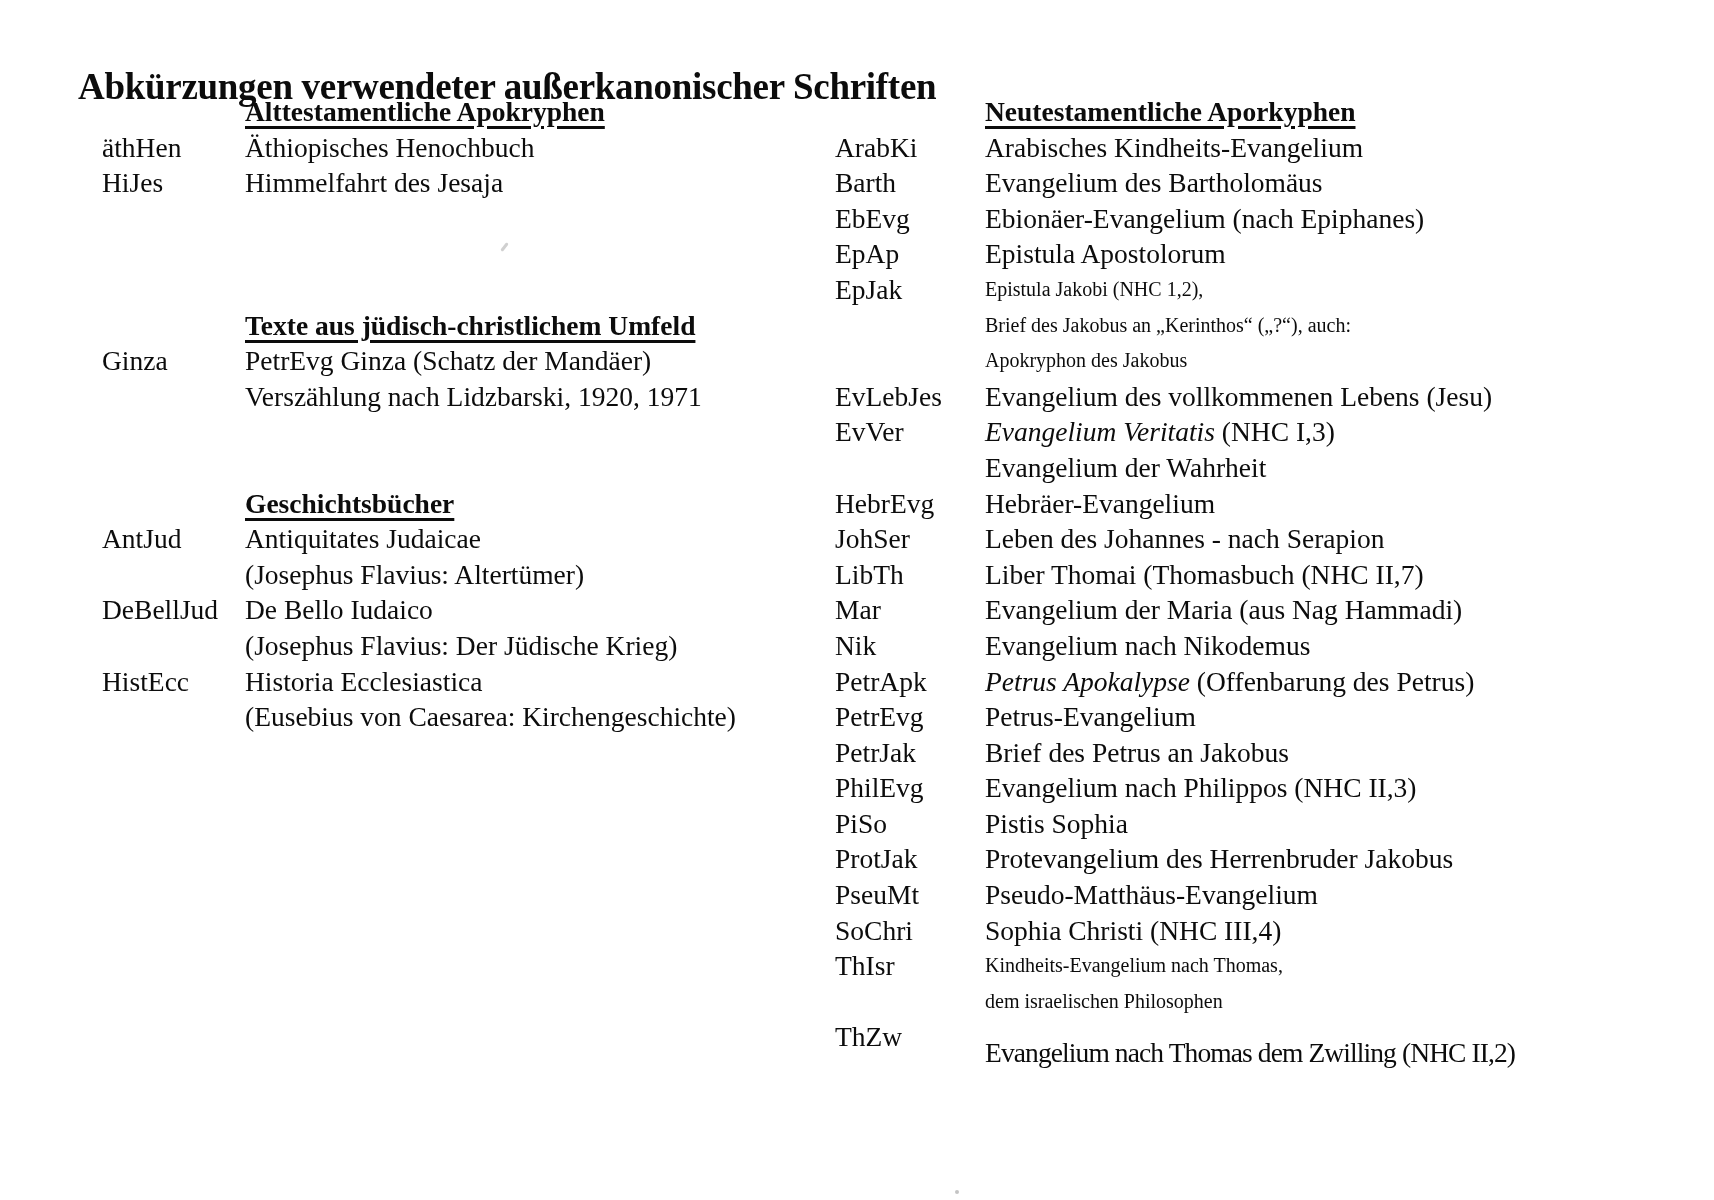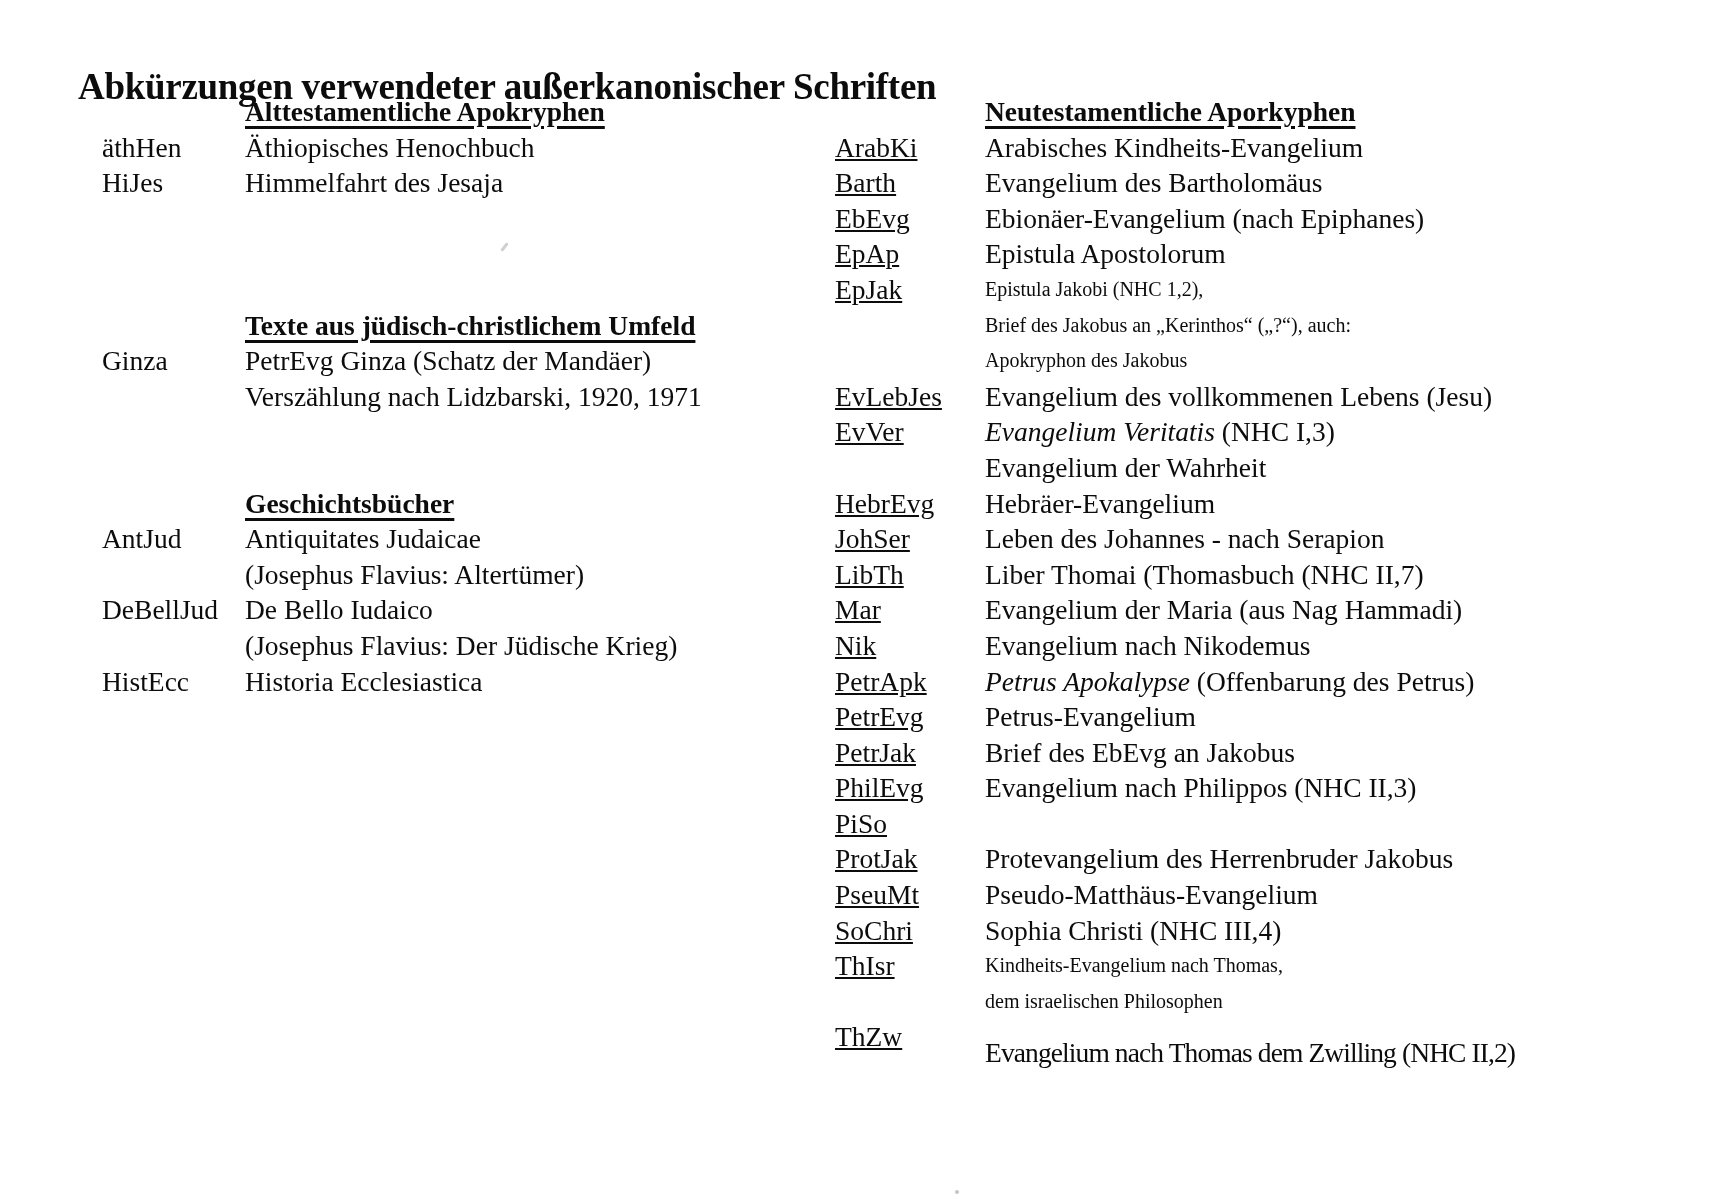--- a/index.html
+++ b/index.html
@@ -27,21 +27,21 @@
   .col-left{left:70px;width:720px;}
   .col-right{left:835px;width:860px;}
   .row{
     display:flex;
     height:35.6px;
     line-height:35.6px;
     font-size:27.5px;
     white-space:nowrap;
   }
   .col-left .abbr{flex:0 0 143px;margin-left:32px;}
-  .col-right .abbr{flex:0 0 150px;text-decoration:underline;}
+  .col-right .abbr{flex:0 0 150px;}
   .desc{flex:1 1 auto;}
   .desc.header{
     font-weight:bold;
     text-decoration:underline;
     text-decoration-thickness:2.5px;
     text-underline-offset:5px;
   }
   .desc.small{font-size:20px;}
   .desc.tight{letter-spacing:-0.9px;margin-top:16px;}
   .italic{font-style:italic;}
@@ -114,20 +114,21 @@
     <div class="row">
       <span class="abbr"></span>
       <span class="desc"><span>(Josephus Flavius: Der Jüdische Krieg)</span></span>
     </div>
     <div class="row">
       <span class="abbr">HistEcc</span>
       <span class="desc"><span>Historia Ecclesiastica</span></span>
     </div>
     <div class="row">
       <span class="abbr"></span>
+      <span class="desc"><span>(Eusebius von Caesarea: Kirchengeschichte)</span></span>
     </div>
   </div>
 
 <div class="column col-right">
     <div class="row">
       <span class="abbr"></span>
       <span class="desc header">Neutestamentliche Aporkyphen</span>
     </div>
     <div class="row">
       <span class="abbr">ArabKi</span>
@@ -192,28 +193,29 @@
     <div class="row">
       <span class="abbr">PetrApk</span>
       <span class="desc"><span class="italic">Petrus Apokalypse</span><span> (Offenbarung des Petrus)</span></span>
     </div>
     <div class="row">
       <span class="abbr">PetrEvg</span>
       <span class="desc"><span>Petrus-Evangelium</span></span>
     </div>
     <div class="row">
       <span class="abbr">PetrJak</span>
-      <span class="desc"><span>Brief des EbEvg an Jakobus</span></span>
+      <span class="desc"><span>Brief des Petrus an Jakobus</span></span>
     </div>
     <div class="row">
       <span class="abbr">PhilEvg</span>
       <span class="desc"><span>Evangelium nach Philippos (NHC II,3)</span></span>
     </div>
     <div class="row">
       <span class="abbr">PiSo</span>
+      <span class="desc"><span>Pistis Sophia</span></span>
     </div>
     <div class="row">
       <span class="abbr">ProtJak</span>
       <span class="desc"><span>Protevangelium des Herrenbruder Jakobus</span></span>
     </div>
     <div class="row">
       <span class="abbr">PseuMt</span>
       <span class="desc"><span>Pseudo-Matthäus-Evangelium</span></span>
     </div>
     <div class="row">

